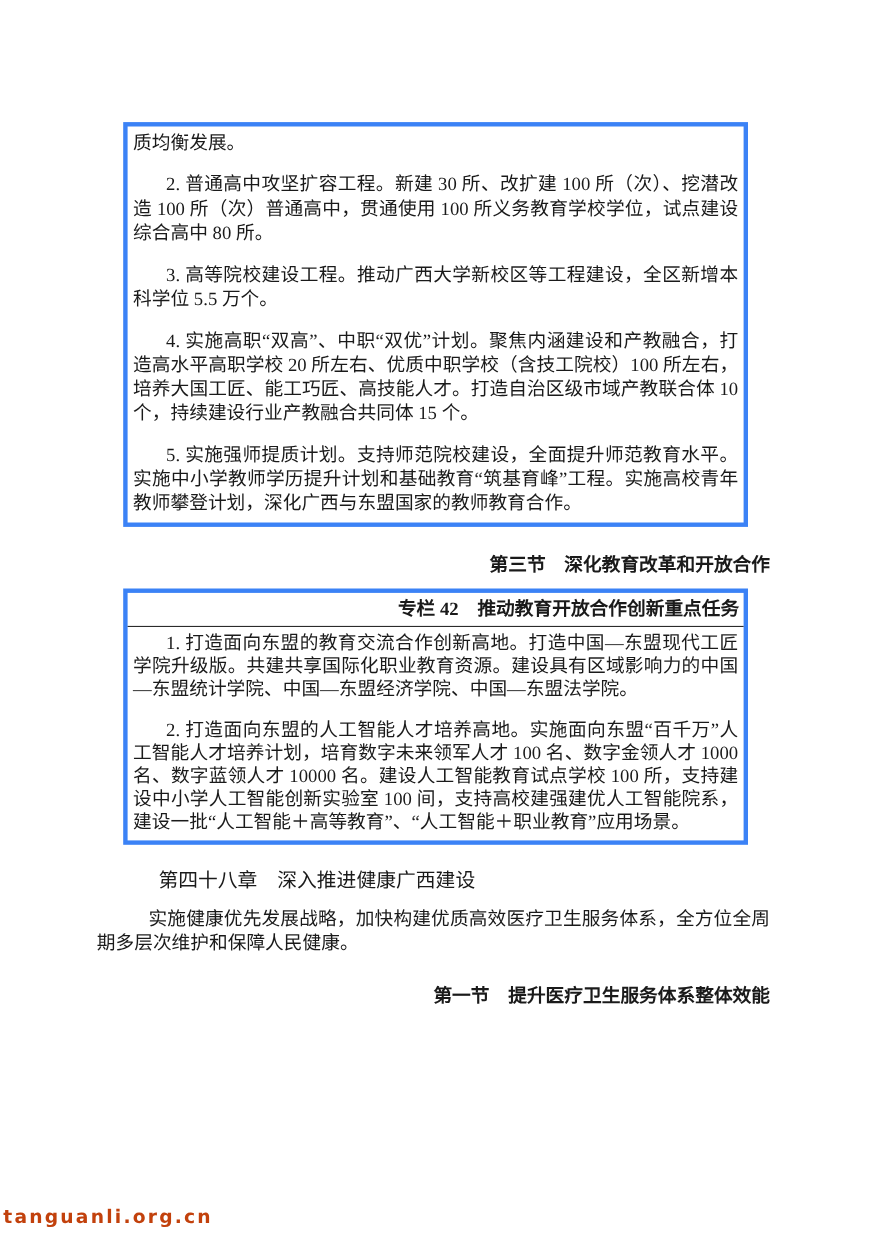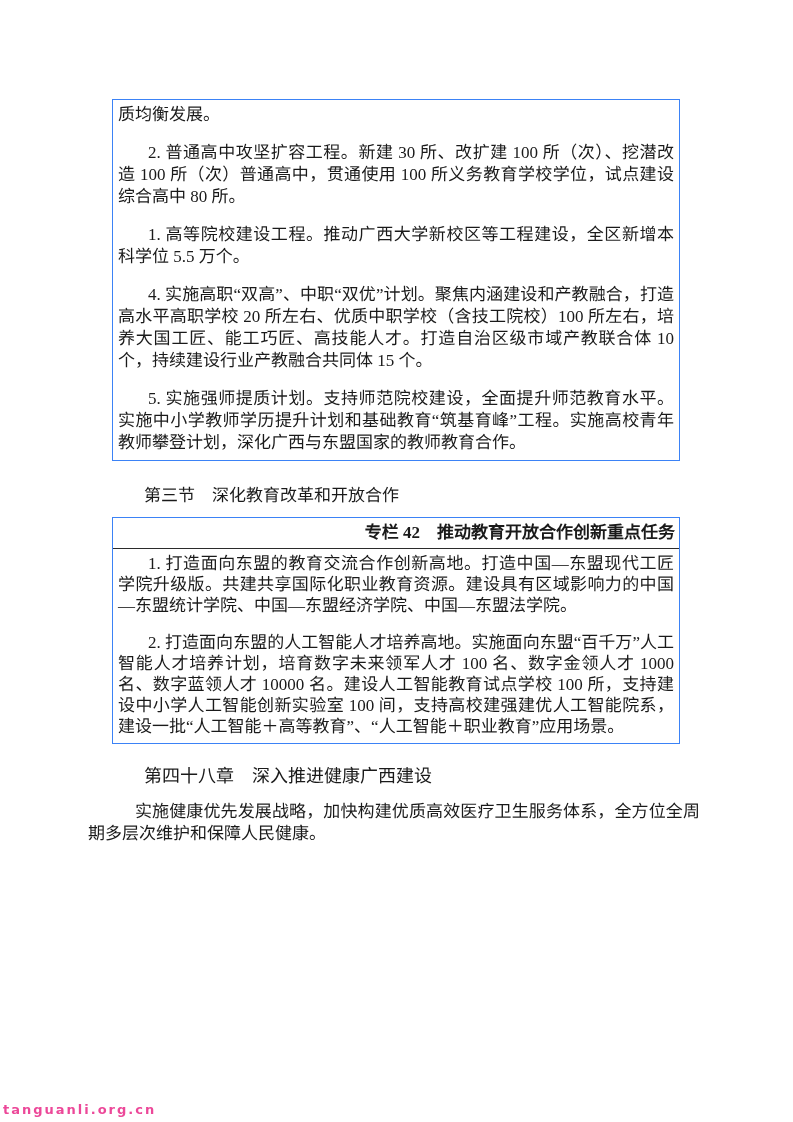--- a/index.html
+++ b/index.html
@@ -20,22 +20,22 @@
     left: 88px;
     top: 95px;
     width: 612px;
     font-size: 17px;
     line-height: 22px;
     text-align: justify;
   }
 
   
   .colbox {
-    margin: 4px 20px 0 24px;
-    border: 1px solid #3b82f6;
+    margin: 16px 20px 0 24px;
+    border: 4px solid #3b82f6;
   }
   .colbox .boxbody { padding: 4px 5px 6px 5px; }
   .boxp { margin: 16px 0 0 0; text-indent: 30px; }
   .boxp.first { margin-top: 0; }
   .boxp.noindent { text-indent: 0; }
 
   
   .colbox2 { margin-top: 10px; }
   .coltitle {
     text-align: right;
@@ -45,74 +45,75 @@
     border-bottom: 1px solid #2b2b2b;
   }
   .colbox2 .boxbody { line-height: 21px; }
   .colbox2 .boxp { margin-top: 16px; }
   .colbox2 .boxp.first { margin-top: 0; }
 
   
   .section {
     margin: 24px 0 0 56px;
     font-size: 17px;
-    font-weight: normal;
+    font-weight: bold;
     line-height: 22px;
-    text-align: left;
+    text-align: right;
   }
   .section.last { margin-top: 26px; }
   .chapter {
     margin: 20px 0 0 56px;
     font-size: 18px;
     font-weight: normal;
     line-height: 24px;
     text-align: left;
   }
 
   
   .bodyp { margin: 13px 0 0 0; text-indent: 47px; }
   .bodyp.after-chapter { }
 
   .watermark {
     position: absolute;
     left: 3px;
     bottom: 5px;
     font-family: "DejaVu Sans", "Liberation Sans", sans-serif;
     font-weight: bold;
-    font-size: 13px;
+    font-size: 17px;
     letter-spacing: 2px;
-    color: #ec4899;
+    color: #c2410c;
   }
 </style>
 </head>
 <body>
 
 <div class="page">
   <div class="doc">
 
     <div class="colbox">
       <div class="boxbody">
         <p class="boxp first noindent">质均衡发展。</p>
         <p class="boxp">2. 普通高中攻坚扩容工程。新建 30 所、改扩建 100 所（次）、挖潜改造 100 所（次）普通高中，贯通使用 100 所义务教育学校学位，试点建设综合高中 80 所。</p>
-        <p class="boxp">1. 高等院校建设工程。推动广西大学新校区等工程建设，全区新增本科学位 5.5 万个。</p>
+        <p class="boxp">3. 高等院校建设工程。推动广西大学新校区等工程建设，全区新增本科学位 5.5 万个。</p>
         <p class="boxp">4. 实施高职“双高”、中职“双优”计划。聚焦内涵建设和产教融合，打造高水平高职学校 20 所左右、优质中职学校（含技工院校）100 所左右，培养大国工匠、能工巧匠、高技能人才。打造自治区级市域产教联合体 10 个，持续建设行业产教融合共同体 15 个。</p>
         <p class="boxp">5. 实施强师提质计划。支持师范院校建设，全面提升师范教育水平。实施中小学教师学历提升计划和基础教育“筑基育峰”工程。实施高校青年教师攀登计划，深化广西与东盟国家的教师教育合作。</p>
       </div>
     </div>
 
     <h3 class="section">第三节　深化教育改革和开放合作</h3>
 
     <div class="colbox colbox2">
       <div class="coltitle">专栏 42　推动教育开放合作创新重点任务</div>
       <div class="boxbody">
         <p class="boxp first">1. 打造面向东盟的教育交流合作创新高地。打造中国—东盟现代工匠学院升级版。共建共享国际化职业教育资源。建设具有区域影响力的中国—东盟统计学院、中国—东盟经济学院、中国—东盟法学院。</p>
         <p class="boxp">2. 打造面向东盟的人工智能人才培养高地。实施面向东盟“百千万”人工智能人才培养计划，培育数字未来领军人才 100 名、数字金领人才 1000 名、数字蓝领人才 10000 名。建设人工智能教育试点学校 100 所，支持建设中小学人工智能创新实验室 100 间，支持高校建强建优人工智能院系，建设一批“人工智能＋高等教育”、“人工智能＋职业教育”应用场景。</p>
       </div>
     </div>
 
     <h2 class="chapter">第四十八章　深入推进健康广西建设</h2>
     <p class="bodyp after-chapter">实施健康优先发展战略，加快构建优质高效医疗卫生服务体系，全方位全周期多层次维护和保障人民健康。</p>
 
+    <h3 class="section last">第一节　提升医疗卫生服务体系整体效能</h3>
 
   </div>
 
   <div class="watermark">tanguanli.org.cn</div>
 </div>
 
 </body></html>

